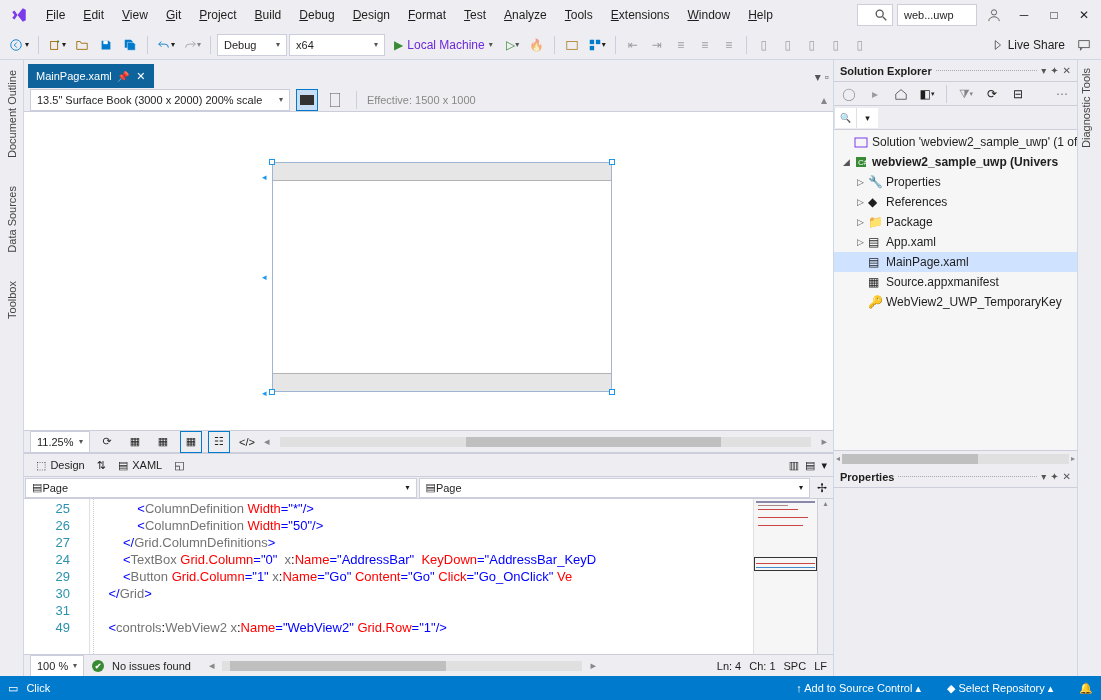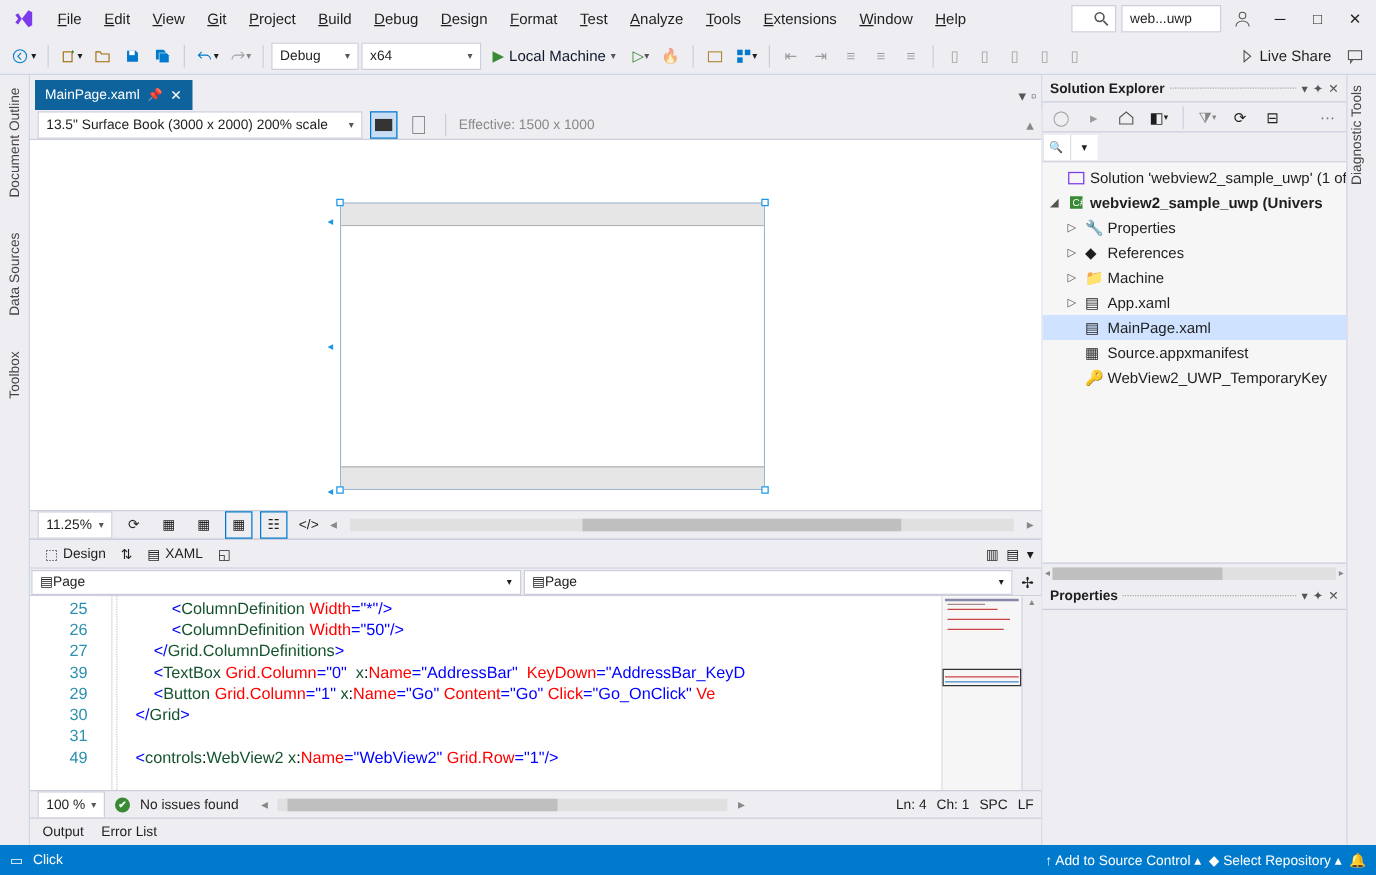--- a/index.html
+++ b/index.html
@@ -56,34 +56,34 @@
 .issues-ok { color: #388a34; font-weight: bold; }
 .issues-ok::before { content: "✔"; background: #388a34; color:#fff; border-radius: 50%; width:12px; height:12px; display:inline-flex; align-items:center; justify-content:center; font-size:8px; margin-right:4px; }
 .rightpanel { width: 244px; display: flex; flex-direction: column; background: #eeeef2; border-left: 1px solid #cfd6e5; }
 .panelhdr { height: 22px; background: #eeeef2; display: flex; align-items: center; padding: 0 6px; font-size: 11px; font-weight: 600; border-bottom: 1px solid #cccedb; }
 .panelhdr .tools { margin-left: auto; display: flex; gap: 4px; font-size: 10px; color: #555; font-weight: normal; }
 .soln-toolbar { height: 24px; display: flex; align-items: center; padding: 0 4px; gap: 4px; border-bottom: 1px solid #cccedb; }
 .soln-search { height: 24px; display: flex; align-items: center; border-bottom: 1px solid #cccedb; }
 .soln-search input { flex: 1; border: 0; background: #fff; height: 20px; padding: 0 6px; font-size: 11px; outline: none; }
 .soln-search .sbtn { width: 22px; height: 20px; display: flex; align-items:center; justify-content:center; background:#fff; border-left:1px solid #e0e0e0; font-size: 9px;}
 .tree { flex: 1; background: #f6f6f6; overflow: auto; font-size: 12px; padding: 2px 0; }
-.tree .node { display: flex; align-items: center; height: 20px; padding-left: 6px; gap: 4px; }
+.tree .node { display: flex; align-items: center; height: 20px; padding-left: 6px; gap: 4px; text-align: right; }
 .tree .node.sel { background: #cfe2ff; }
 .tree .exp { width: 10px; font-size: 9px; color: #555; }
 .tree .icn { width: 14px; display: inline-flex; }
 .tree .lbl { white-space: nowrap; overflow:hidden; }
 .rp-scroll { height: 16px; background: #eeeef2; border-top:1px solid #cccedb; }
 .props { height: 210px; background: #eeeef2; }
 .bottomtabs { height: 22px; background: #eeeef2; border-top: 1px solid #cccedb; display: flex; align-items: center; padding: 0 10px; gap: 14px; font-size: 11px; }
 .statusbar { height: 24px; background: #007acc; color: #fff; display: flex; align-items: center; padding: 0 8px; font-size: 11px; }
-.statusbar .right { margin-left: auto; display: flex; gap: 6px; align-items: center; }
+.statusbar .right { margin-left: auto; display: flex; gap: 26px; align-items: center; }
 .ic { width: 14px; height: 14px; display: inline-block; }
 
 .c-blue { color: #0000ff; }
-.c-brown { color: #14532d; }
+.c-brown { color: #737373; }
 .c-red { color: #ff0000; }
 .c-black { color: #000; }
 </style>
 </head>
 <body>
 
 <div class="titlebar">
   <div class="vslogo">
     <svg viewBox="0 0 24 24">
         <path fill="#7c3aed" d="M17 3l-7 9 7 9 4-2V5l-4-2zM3 8l3-2 4 6-4 6-3-2 3-4-3-4z"></path>
@@ -178,21 +178,21 @@
   <div class="combo" style="width:70px">
       <span>Debug</span>
       <span class="chev">▾</span>
     </div>
   <div class="combo" style="width:96px">
       <span>x64</span>
       <span class="chev">▾</span>
     </div>
   <div class="tbtn play" style="border:1px solid transparent;gap:4px;padding:0 6px">
       <span style="color:#388a34">▶</span>
-      <span style="color:#0f172a">Local Machine</span>
+      <span style="color:#6d28d9">Local Machine</span>
       <span style="font-size:8px;color:#555">▾</span>
     </div>
   <div class="tbtn play">
       <span style="color:#388a34">▷</span>
       <span style="font-size:8px;color:#555">▾</span>
     </div>
   <div class="tbtn" style="opacity:.5">🔥</div>
   <div class="tsep"></div>
   <div class="tbtn" style="opacity:.8">
       <svg class="ic" viewBox="0 0 16 16">
@@ -329,21 +329,21 @@
       <div class="combo2">▤ <span>Page</span><span style="margin-left:auto;font-size:8px">▾</span></div>
       <div class="combo2">▤ <span>Page</span><span style="margin-left:auto;font-size:8px">▾</span></div>
       <div class="tbtn">✢</div>
     </div>
 
     <div class="code">
       <div class="gutter" id="gutter">
           <div class="ln">25</div>
           <div class="ln">26</div>
           <div class="ln">27</div>
-          <div class="ln">39</div>
+          <div class="ln">24</div>
           <div class="ln">29</div>
           <div class="ln">30</div>
           <div class="ln">31</div>
           <div class="ln">49</div>
         </div>
       <div style="width:12px;border-right:1px solid #e0e0e0"></div>
       <div style="width:4px;border-right:1px dotted #ccc"></div>
       <div class="codetext" id="codetext"><div class="row"><span>            </span><span class="c-blue">&lt;</span><span class="c-brown">ColumnDefinition </span><span class="c-red">Width</span><span class="c-blue">="*"/&gt;</span></div><div class="row"><span>            </span><span class="c-blue">&lt;</span><span class="c-brown">ColumnDefinition </span><span class="c-red">Width</span><span class="c-blue">="50"/&gt;</span></div><div class="row"><span>        </span><span class="c-blue">&lt;/</span><span class="c-brown">Grid.ColumnDefinitions</span><span class="c-blue">&gt;</span></div><div class="row"><span>        </span><span class="c-blue">&lt;</span><span class="c-brown">TextBox </span><span class="c-red">Grid.Column</span><span class="c-blue">="0"  </span><span class="c-brown">x</span><span class="c-black">:</span><span class="c-red">Name</span><span class="c-blue">="AddressBar"  </span><span class="c-red">KeyDown</span><span class="c-blue">="AddressBar_KeyD</span></div><div class="row"><span>        </span><span class="c-blue">&lt;</span><span class="c-brown">Button </span><span class="c-red">Grid.Column</span><span class="c-blue">="1" </span><span class="c-brown">x</span><span class="c-black">:</span><span class="c-red">Name</span><span class="c-blue">="Go" </span><span class="c-red">Content</span><span class="c-blue">="Go" </span><span class="c-red">Click</span><span class="c-blue">="Go_OnClick" </span><span class="c-red">Ve</span></div><div class="row"><span>    </span><span class="c-blue">&lt;/</span><span class="c-brown">Grid</span><span class="c-blue">&gt;</span></div><div class="row"><span></span></div><div class="row"><span>    </span><span class="c-blue">&lt;</span><span class="c-brown">controls</span><span class="c-black">:</span><span class="c-brown">WebView2 </span><span class="c-brown">x</span><span class="c-black">:</span><span class="c-red">Name</span><span class="c-blue">="WebView2" </span><span class="c-red">Grid.Row</span><span class="c-blue">="1"/&gt;</span></div></div>
       <div class="minimap">
         <div style="position:absolute;top:2px;left:2px;right:2px;height:2px;background:#88a"></div>
@@ -372,24 +372,20 @@
           <div style="position:absolute;left:2%;width:60%;height:100%;background:#bfbfbf"></div>
         </div>
       <span style="color:#888">▸</span>
       <div style="flex:1"></div>
       <span>Ln: 4</span>
       <span>Ch: 1</span>
       <span>SPC</span>
       <span>LF</span>
     </div>
 
-    <div class="bottomtabs" id="bottomtabs">
-        <span>Output</span>
-        <span>Error List</span>
-      </div>
   </div>
 
   <div class="rightpanel">
     <div class="panelhdr">
       <span>Solution Explorer</span>
       <div style="flex:1;border-bottom:1px dotted #aaa;margin:0 4px;height:1px"></div>
       <div class="tools">
           <span>▾</span>
           <span>✦</span>
           <span>✕</span>
@@ -441,21 +437,21 @@
           <span class="lbl" style="">Properties</span>
         </div>
         <div class="node" style="padding-left: 20px;">
           <span class="exp">▷</span>
           <span class="icn">◆</span>
           <span class="lbl" style="">References</span>
         </div>
         <div class="node" style="padding-left: 20px;">
           <span class="exp">▷</span>
           <span class="icn">📁</span>
-          <span class="lbl" style="">Machine</span>
+          <span class="lbl" style="">Package</span>
         </div>
         <div class="node" style="padding-left: 20px;">
           <span class="exp">▷</span>
           <span class="icn">▤</span>
           <span class="lbl" style="">App.xaml</span>
         </div>
         <div class="node sel" style="padding-left: 20px;">
           <span class="exp"></span>
           <span class="icn">▤</span>
           <span class="lbl" style="">MainPage.xaml</span>

